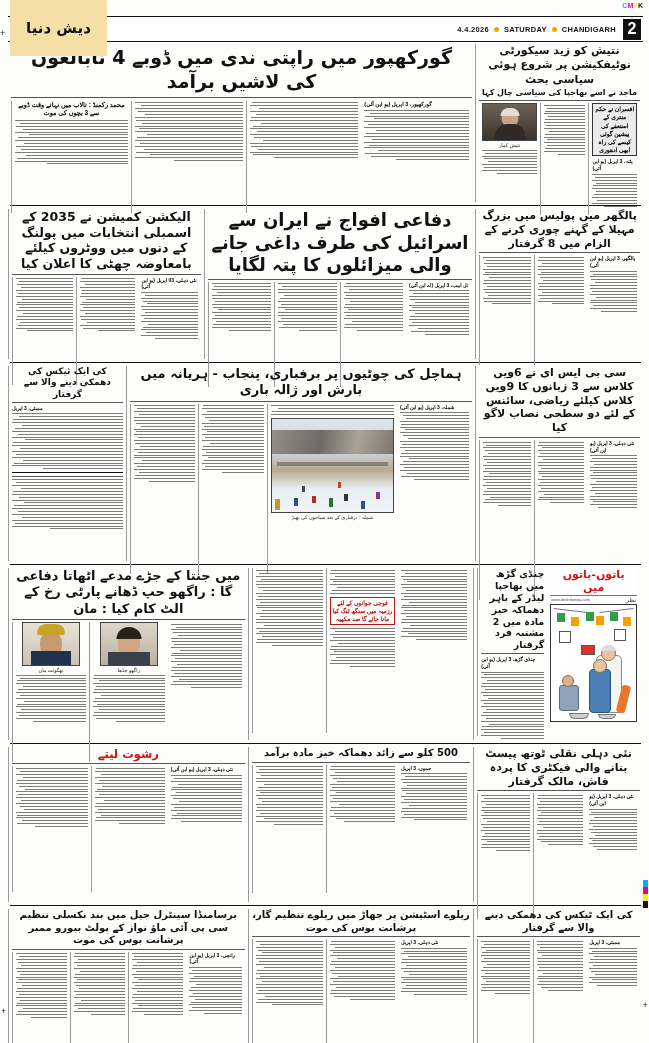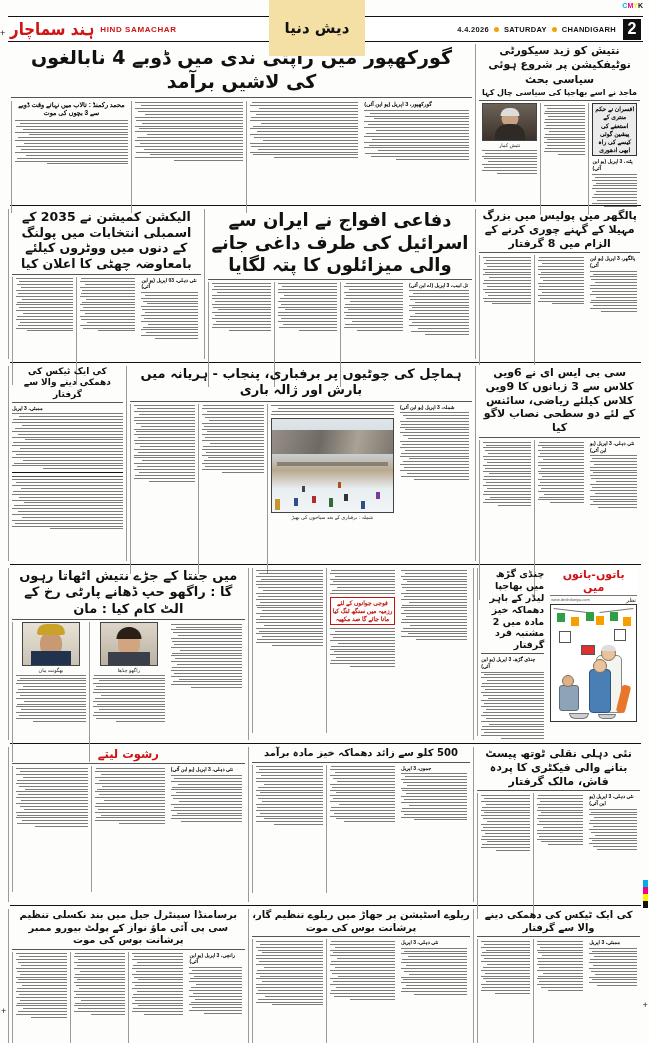--- a/index.html
+++ b/index.html
@@ -105,24 +105,20 @@
       <span style="color:#111">K</span>
   </div>
   <div class="cmyk-side">
     <i style="background:#00aeef"></i>
       <i style="background:#ec008c"></i>
       <i style="background:#fff200"></i>
       <i style="background:#111"></i>
   </div>
 
   <div class="masthead">
-    <div class="mast-left">
-      <span class="logo-ur">ہند سماچار</span>
-      <span class="logo-en">HIND SAMACHAR</span>
-    </div>
     <div class="mast-center">دیش دنیا</div>
     <div class="mast-right">
       <span class="md">4.4.2026</span>
       <span class="dot"></span>
       <span class="md">SATURDAY</span>
       <span class="dot"></span>
       <span class="md">CHANDIGARH</span>
       <span class="pagenum">2</span>
     </div>
   </div>
@@ -798,21 +794,21 @@
         </div>
       </div>
     </div>
   </div>
 
   <div class="hr-bold" style="margin:3px 2px;"></div>
 
   <div class="grid" style="height:172px;">
 
     <div class="col col-rule" style="width:240px;">
-      <div class="hl" style="font-size:13px;">میں جنتا کے جڑے نتیش اٹھاتا رہوں گا : راگھو حپ ڈھانے پارٹی رخ کے الٹ کام کیا : مان</div>
+      <div class="hl" style="font-size:13px;">میں جنتا کے جڑے مدعے اٹھاتا دفاعی گا : راگھو حپ ڈھانے پارٹی رخ کے الٹ کام کیا : مان</div>
       <div class="hr-thin" style="margin:2px 0;"></div>
       <div class="grid" style="height:140px;">
         <div class="col col-rule" style="width:33%;">
           <div class="photo" style="width:58px; height:44px; margin:0 auto 1px;
                background:linear-gradient(#e8e2d6,#c9c2b4);">
             <div style="position:absolute; left:50%; top:9px; transform:translateX(-50%); width:22px; height:24px; border-radius:10px; background:#c89a74;"></div>
             <div style="position:absolute; left:50%; bottom:0; transform:translateX(-50%); width:40px; height:14px; background:#20324e;"></div>
             <div style="position:absolute; left:50%; top:1px; transform:translateX(-50%); width:28px; height:11px; border-radius:12px 12px 3px 3px; background:#c9a227;"></div>
           </div>
           <div class="cap">بھگونت مان</div>

